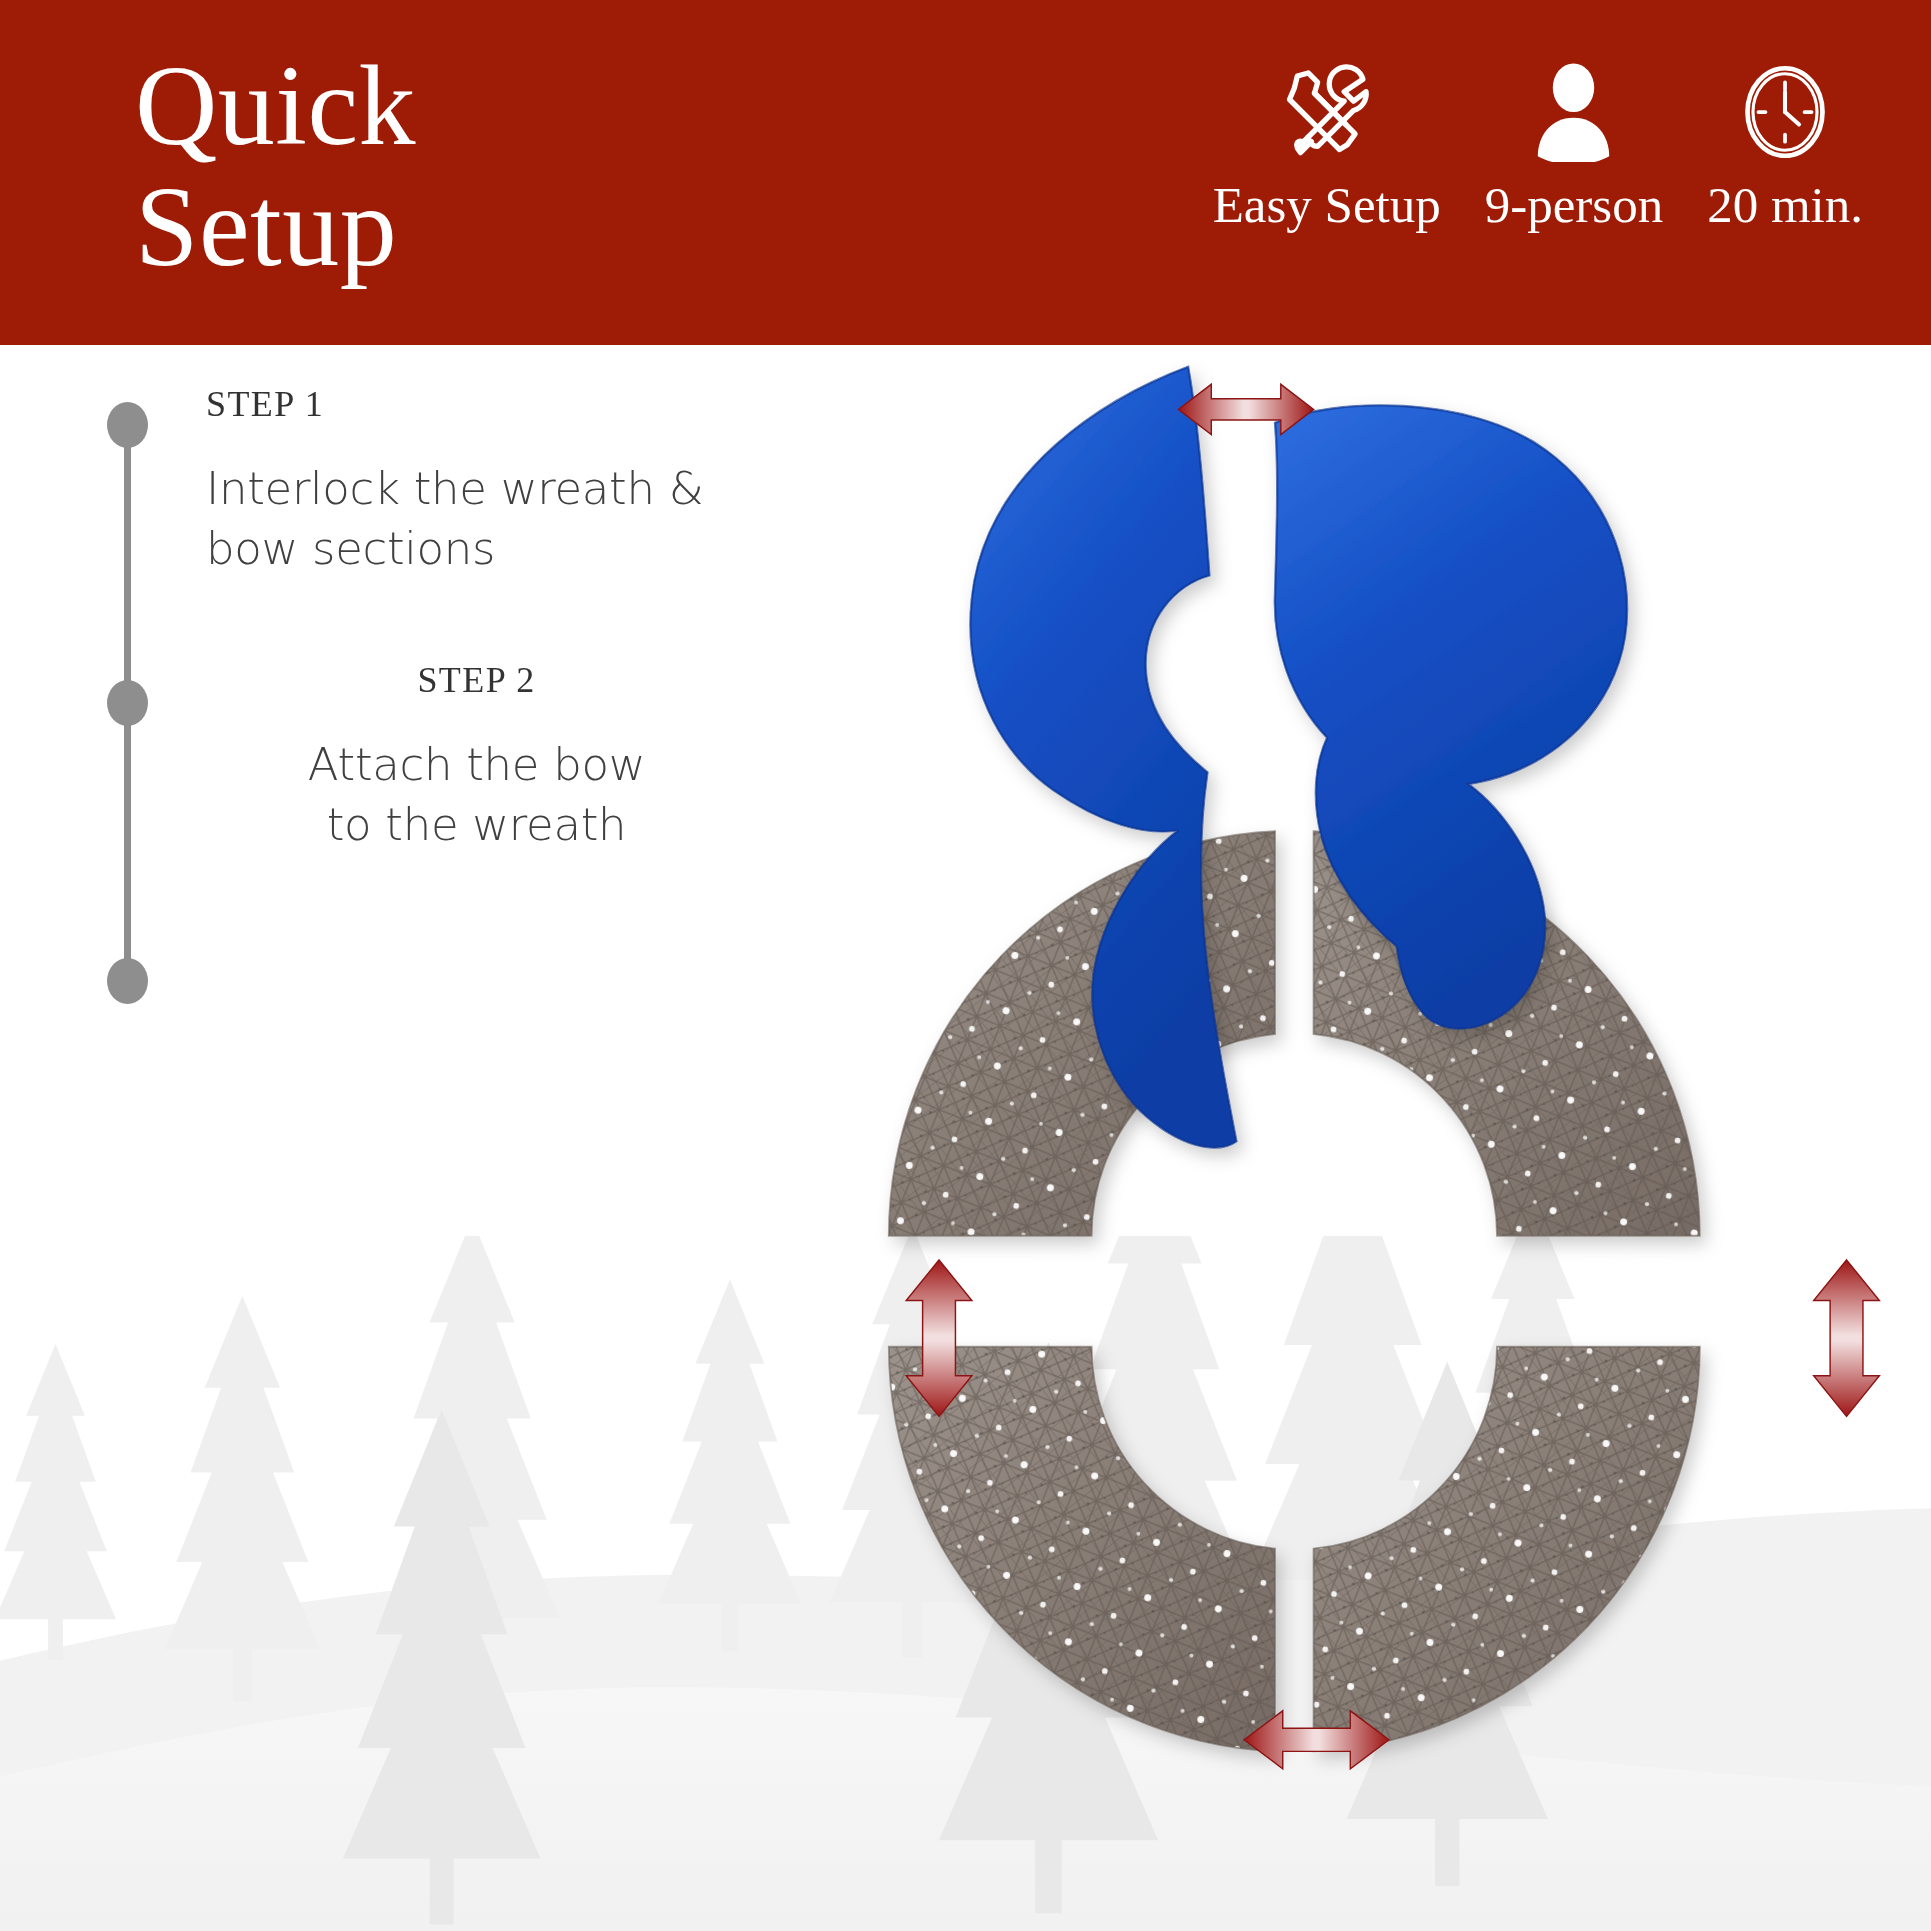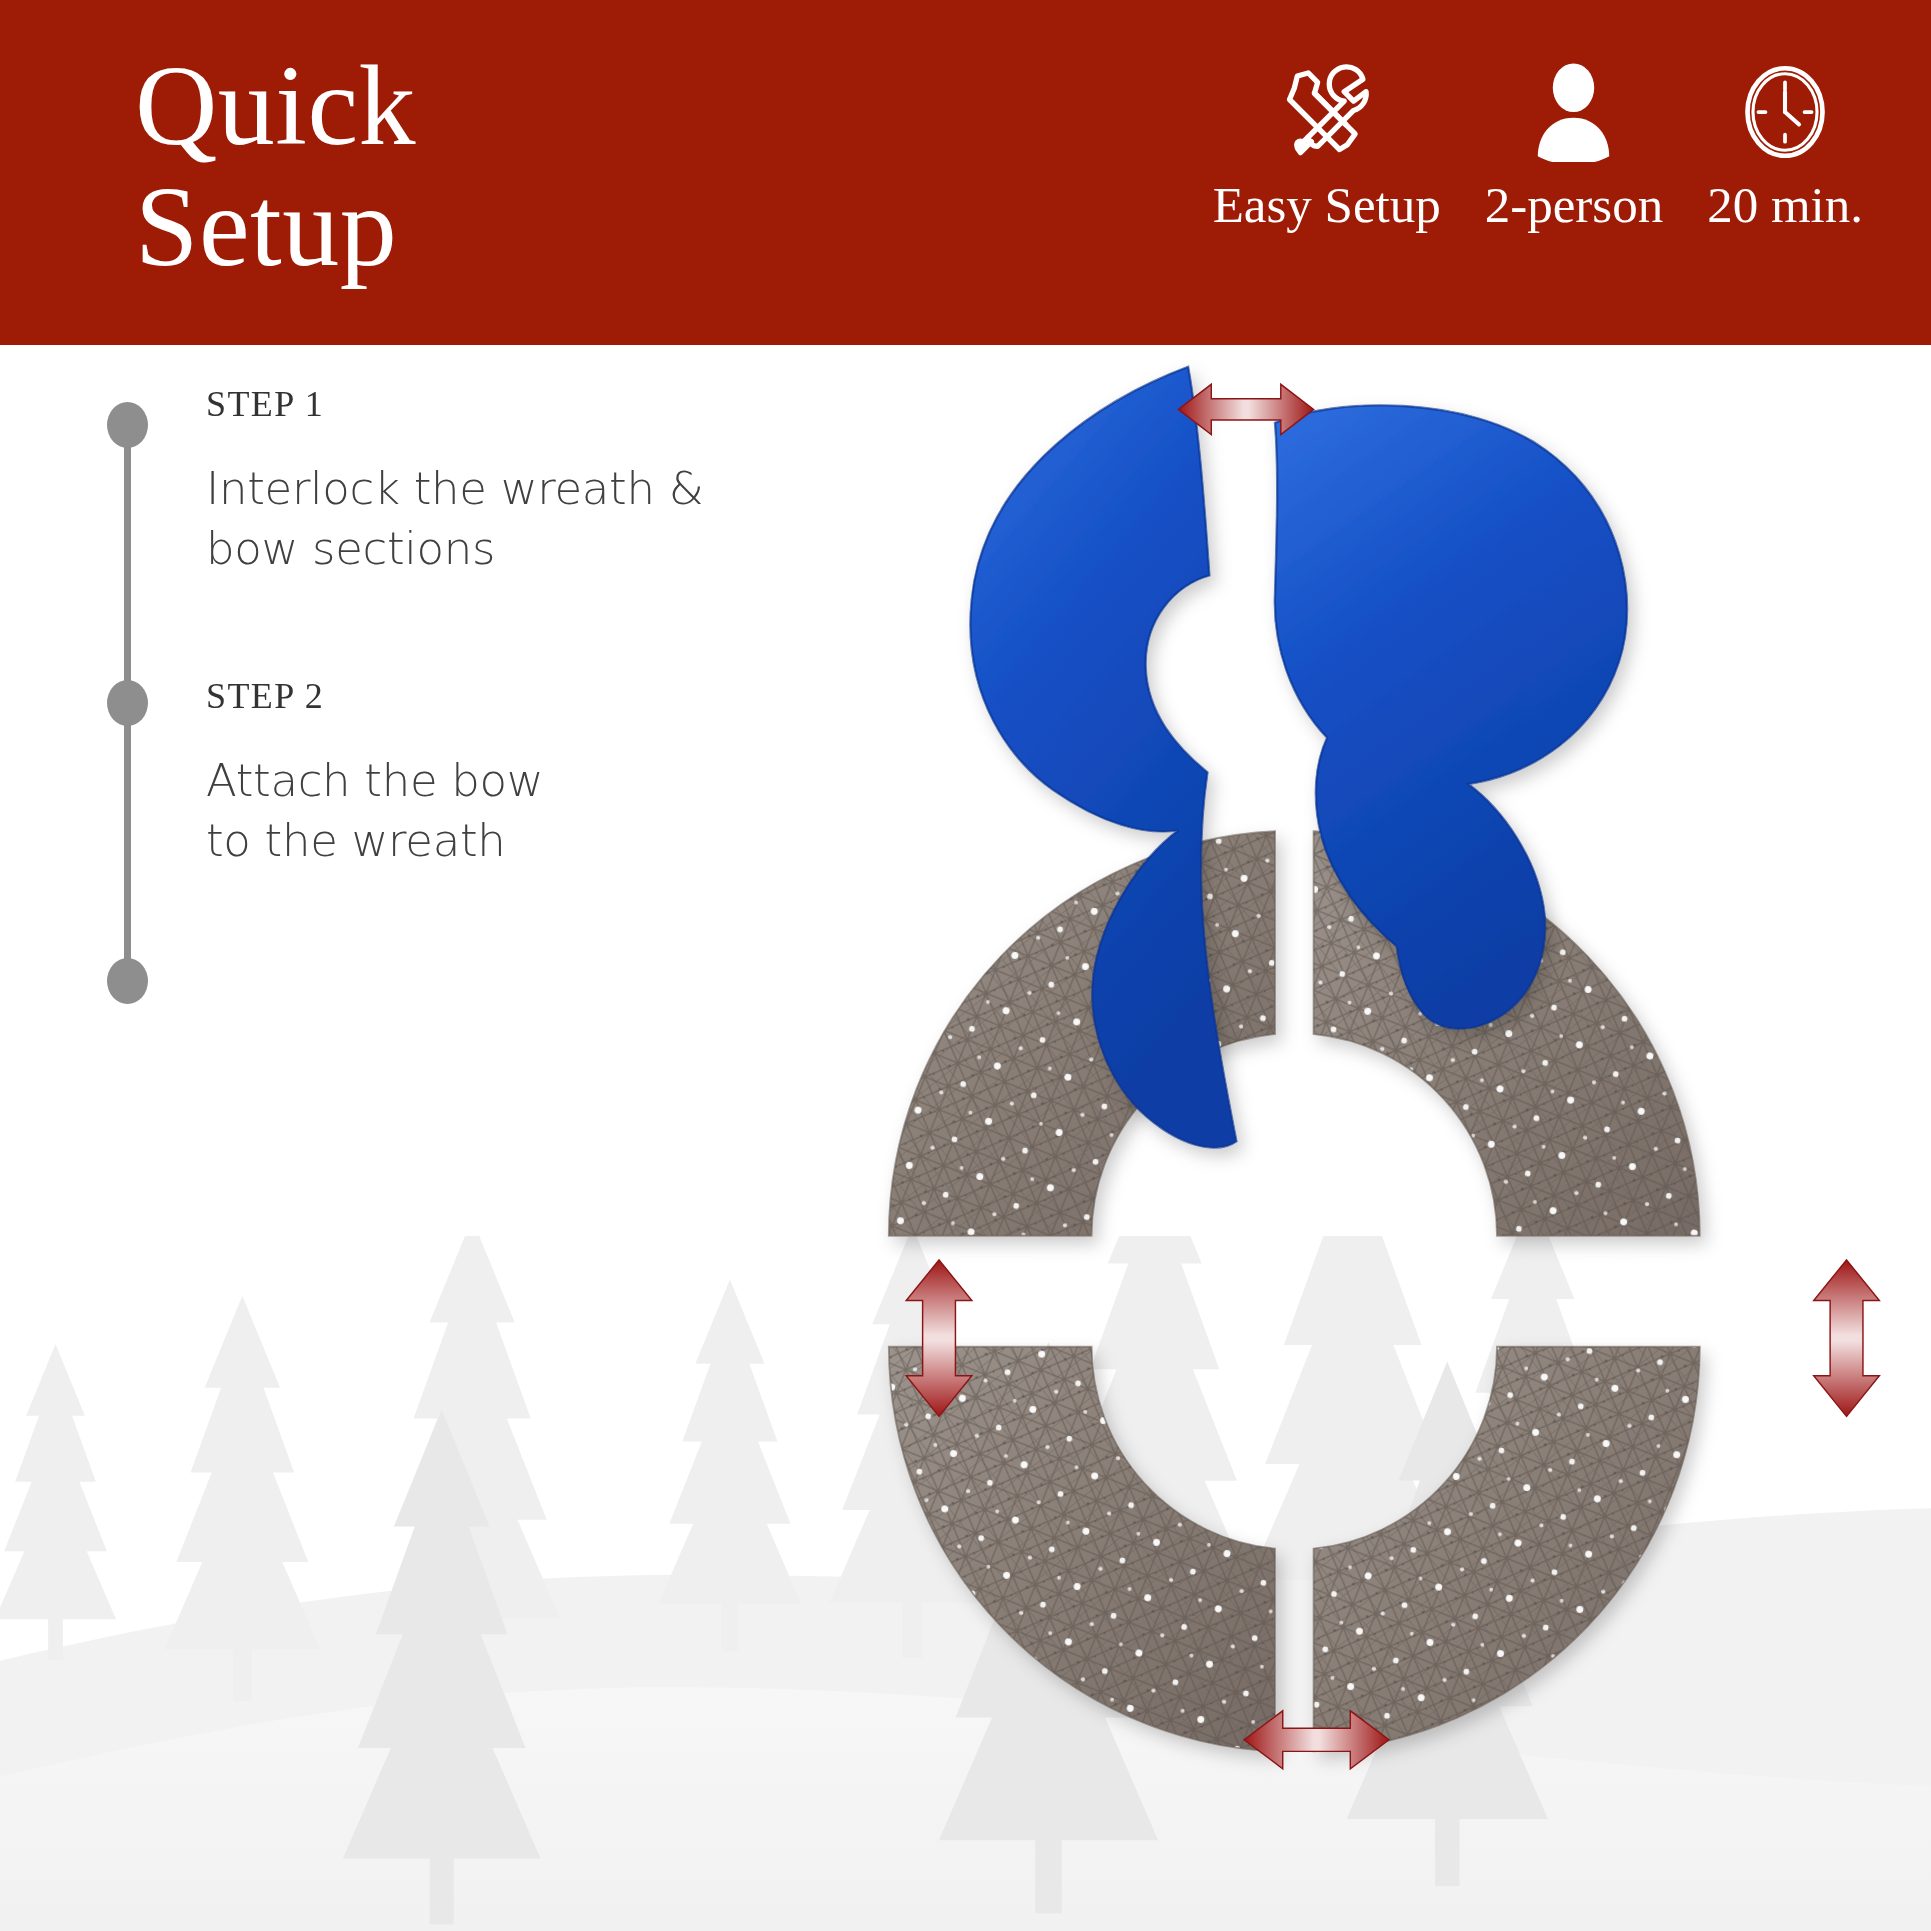--- a/index.html
+++ b/index.html
@@ -112,21 +112,21 @@
   .dot-1 { top: 16.4px; }
   .dot-2 { top: 294px; }
   .dot-3 { top: 572px; }
 
   .step {
     position: absolute;
     left: 206px;
     width: 541px;
   }
   .step-1 { top: 0px; }
-  .step-2 { top: 292px; }
+  .step-2 { top: 276px; text-align: center; }
   .step-3 { top: 555px; }
 
   .step-label {
     font-family: "Liberation Serif", "DejaVu Serif", serif;
     font-size: 36px;
     line-height: 1;
     letter-spacing: 1.4px;
     color: #333333;
     margin-bottom: 37px;
   }
@@ -393,21 +393,21 @@
         <div class="badge-label">Easy Setup</div>
       </div>
 
       <div class="badge">
         <div class="badge-icon">
           <svg width="93" height="100" viewBox="0 0 64 70" fill="#ffffff">
             <ellipse cx="32" cy="18" rx="14.5" ry="17"></ellipse>
             <path d="M32 39 C 16 39, 7 52, 7 66 C 14 70, 22 71.5, 32 71.5 C 42 71.5, 50 70, 57 66 C 57 52, 48 39, 32 39 Z"></path>
           </svg>
         </div>
-        <div class="badge-label">2-person</div>
+        <div class="badge-label">9-person</div>
       </div>
 
       <div class="badge">
         <div class="badge-icon">
           <svg width="100" height="100" viewBox="0 0 64 64" fill="none" stroke="#ffffff" stroke-width="3" stroke-linecap="round">
             <ellipse cx="32" cy="32" rx="24" ry="28"></ellipse>
             <ellipse cx="32" cy="32" rx="20.5" ry="24.5" stroke-width="2"></ellipse>
             <line x1="32" y1="13" x2="32" y2="17.5" stroke-width="2.4"></line>
             <line x1="32" y1="46.5" x2="32" y2="51" stroke-width="2.4"></line>
             <line x1="15" y1="32" x2="19.5" y2="32" stroke-width="2.4"></line>

